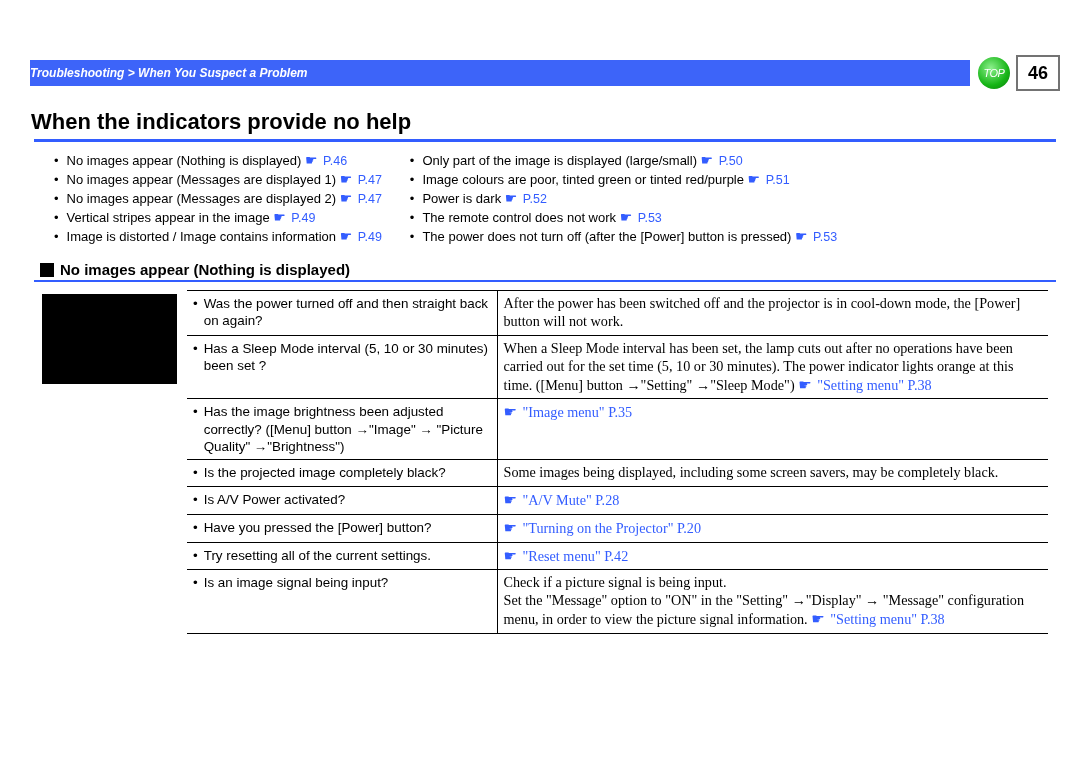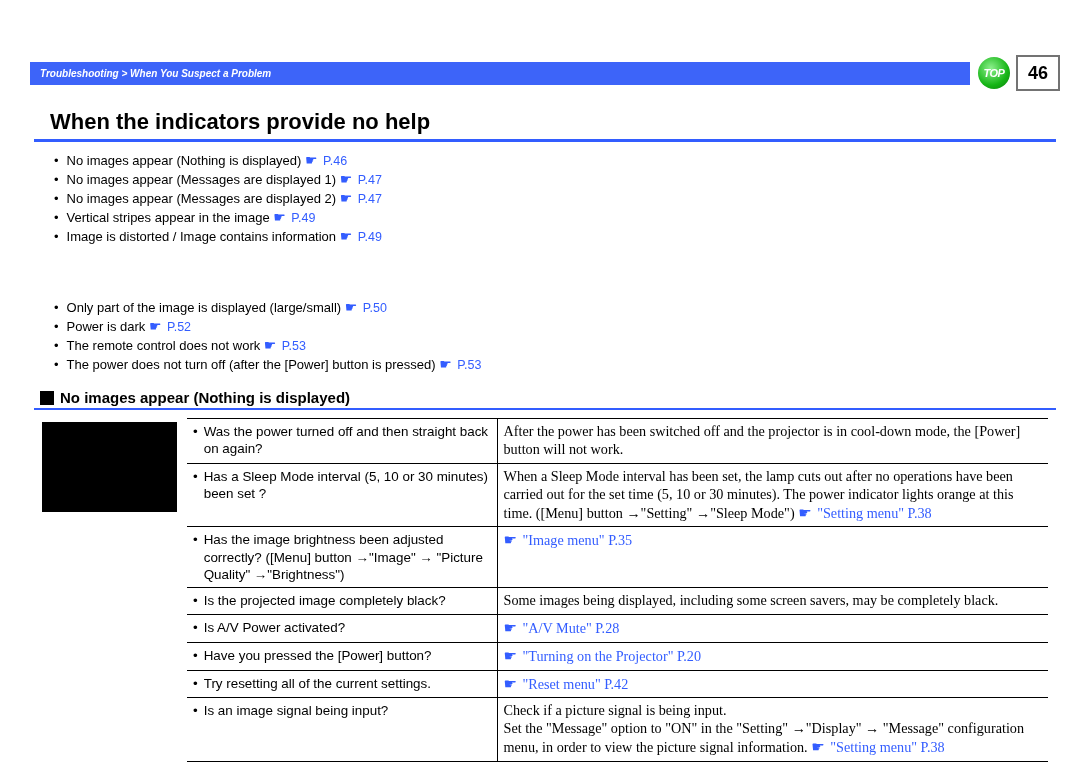--- a/index.html
+++ b/index.html
@@ -17,64 +17,63 @@
   .headerbar {
     display: flex;
     align-items: center;
     width: 100%;
   }
   .headerbar-left {
     background: #3d64f9;
     color: #fff;
     font-weight: bold;
     font-style: italic;
-    font-size: 10px;
-    padding: 6px 10px;
+    font-size: 12px;
+    padding: 6px 0;
     flex: 1;
   }
   .top-badge {
     width: 32px;
     height: 32px;
     border-radius: 50%;
     background: radial-gradient(circle at 40% 35%, #8df08d, #16b516 60%, #0a7a0a);
     display: flex;
     align-items: center;
     justify-content: center;
     color: #fff;
-    font-weight: bold;
+    font-weight: normal;
     font-style: italic;
     font-size: 11px;
     margin-left: 8px;
     cursor: pointer;
     flex-shrink: 0;
     letter-spacing: -0.5px;
   }
   .page-num-box {
     border: 2px solid #737373;
     padding: 4px 10px;
     margin-left: 6px;
     font-weight: bold;
     font-size: 18px;
     flex-shrink: 0;
     line-height: 24px;
   }
   h1 {
     font-size: 22px;
     font-weight: bold;
-    margin: 18px 0 4px 20px;
+    margin: 18px 0 4px 1px;
   }
   .blue-rule {
     border-bottom: 3px solid #335dff;
     margin: 0 4px 6px 4px;
   }
   .link-columns {
     display: flex;
-    gap: 50px;
+    gap: 28px;
     padding: 2px 14px 6px 24px;
-    flex-direction: column;
   }
   .link-col {
     flex: 0 0 auto;
   }
   .link-line {
     margin: 2px 0 3px;
     font-size: 13px;
   }
   .bullet::before {
     content: "•";
@@ -179,20 +178,21 @@
 <div class="link-columns">
   <div class="link-col" id="col-left">
       <div class="link-line bullet"><span>No images appear (Nothing is displayed) </span><a class="pagelink"><span class="hand">☛</span> P.46</a></div>
       <div class="link-line bullet"><span>No images appear (Messages are displayed 1) </span><a class="pagelink"><span class="hand">☛</span> P.47</a></div>
       <div class="link-line bullet"><span>No images appear (Messages are displayed 2) </span><a class="pagelink"><span class="hand">☛</span> P.47</a></div>
       <div class="link-line bullet"><span>Vertical stripes appear in the image </span><a class="pagelink"><span class="hand">☛</span> P.49</a></div>
       <div class="link-line bullet"><span>Image is distorted / Image contains information </span><a class="pagelink"><span class="hand">☛</span> P.49</a></div>
     </div>
   <div class="link-col" id="col-right">
       <div class="link-line bullet"><span>Only part of the image is displayed (large/small) </span><a class="pagelink"><span class="hand">☛</span> P.50</a></div>
+      <div class="link-line bullet"><span>Image colours are poor, tinted green or tinted red/purple </span><a class="pagelink"><span class="hand">☛</span> P.51</a></div>
       <div class="link-line bullet"><span>Power is dark </span><a class="pagelink"><span class="hand">☛</span> P.52</a></div>
       <div class="link-line bullet"><span>The remote control does not work </span><a class="pagelink"><span class="hand">☛</span> P.53</a></div>
       <div class="link-line bullet"><span>The power does not turn off (after the [Power] button is pressed) </span><a class="pagelink"><span class="hand">☛</span> P.53</a></div>
     </div>
 </div>
 
 <div class="subhead">
   <span class="sq"></span>
   <span class="txt">No images appear (Nothing is displayed)</span>
 </div>

